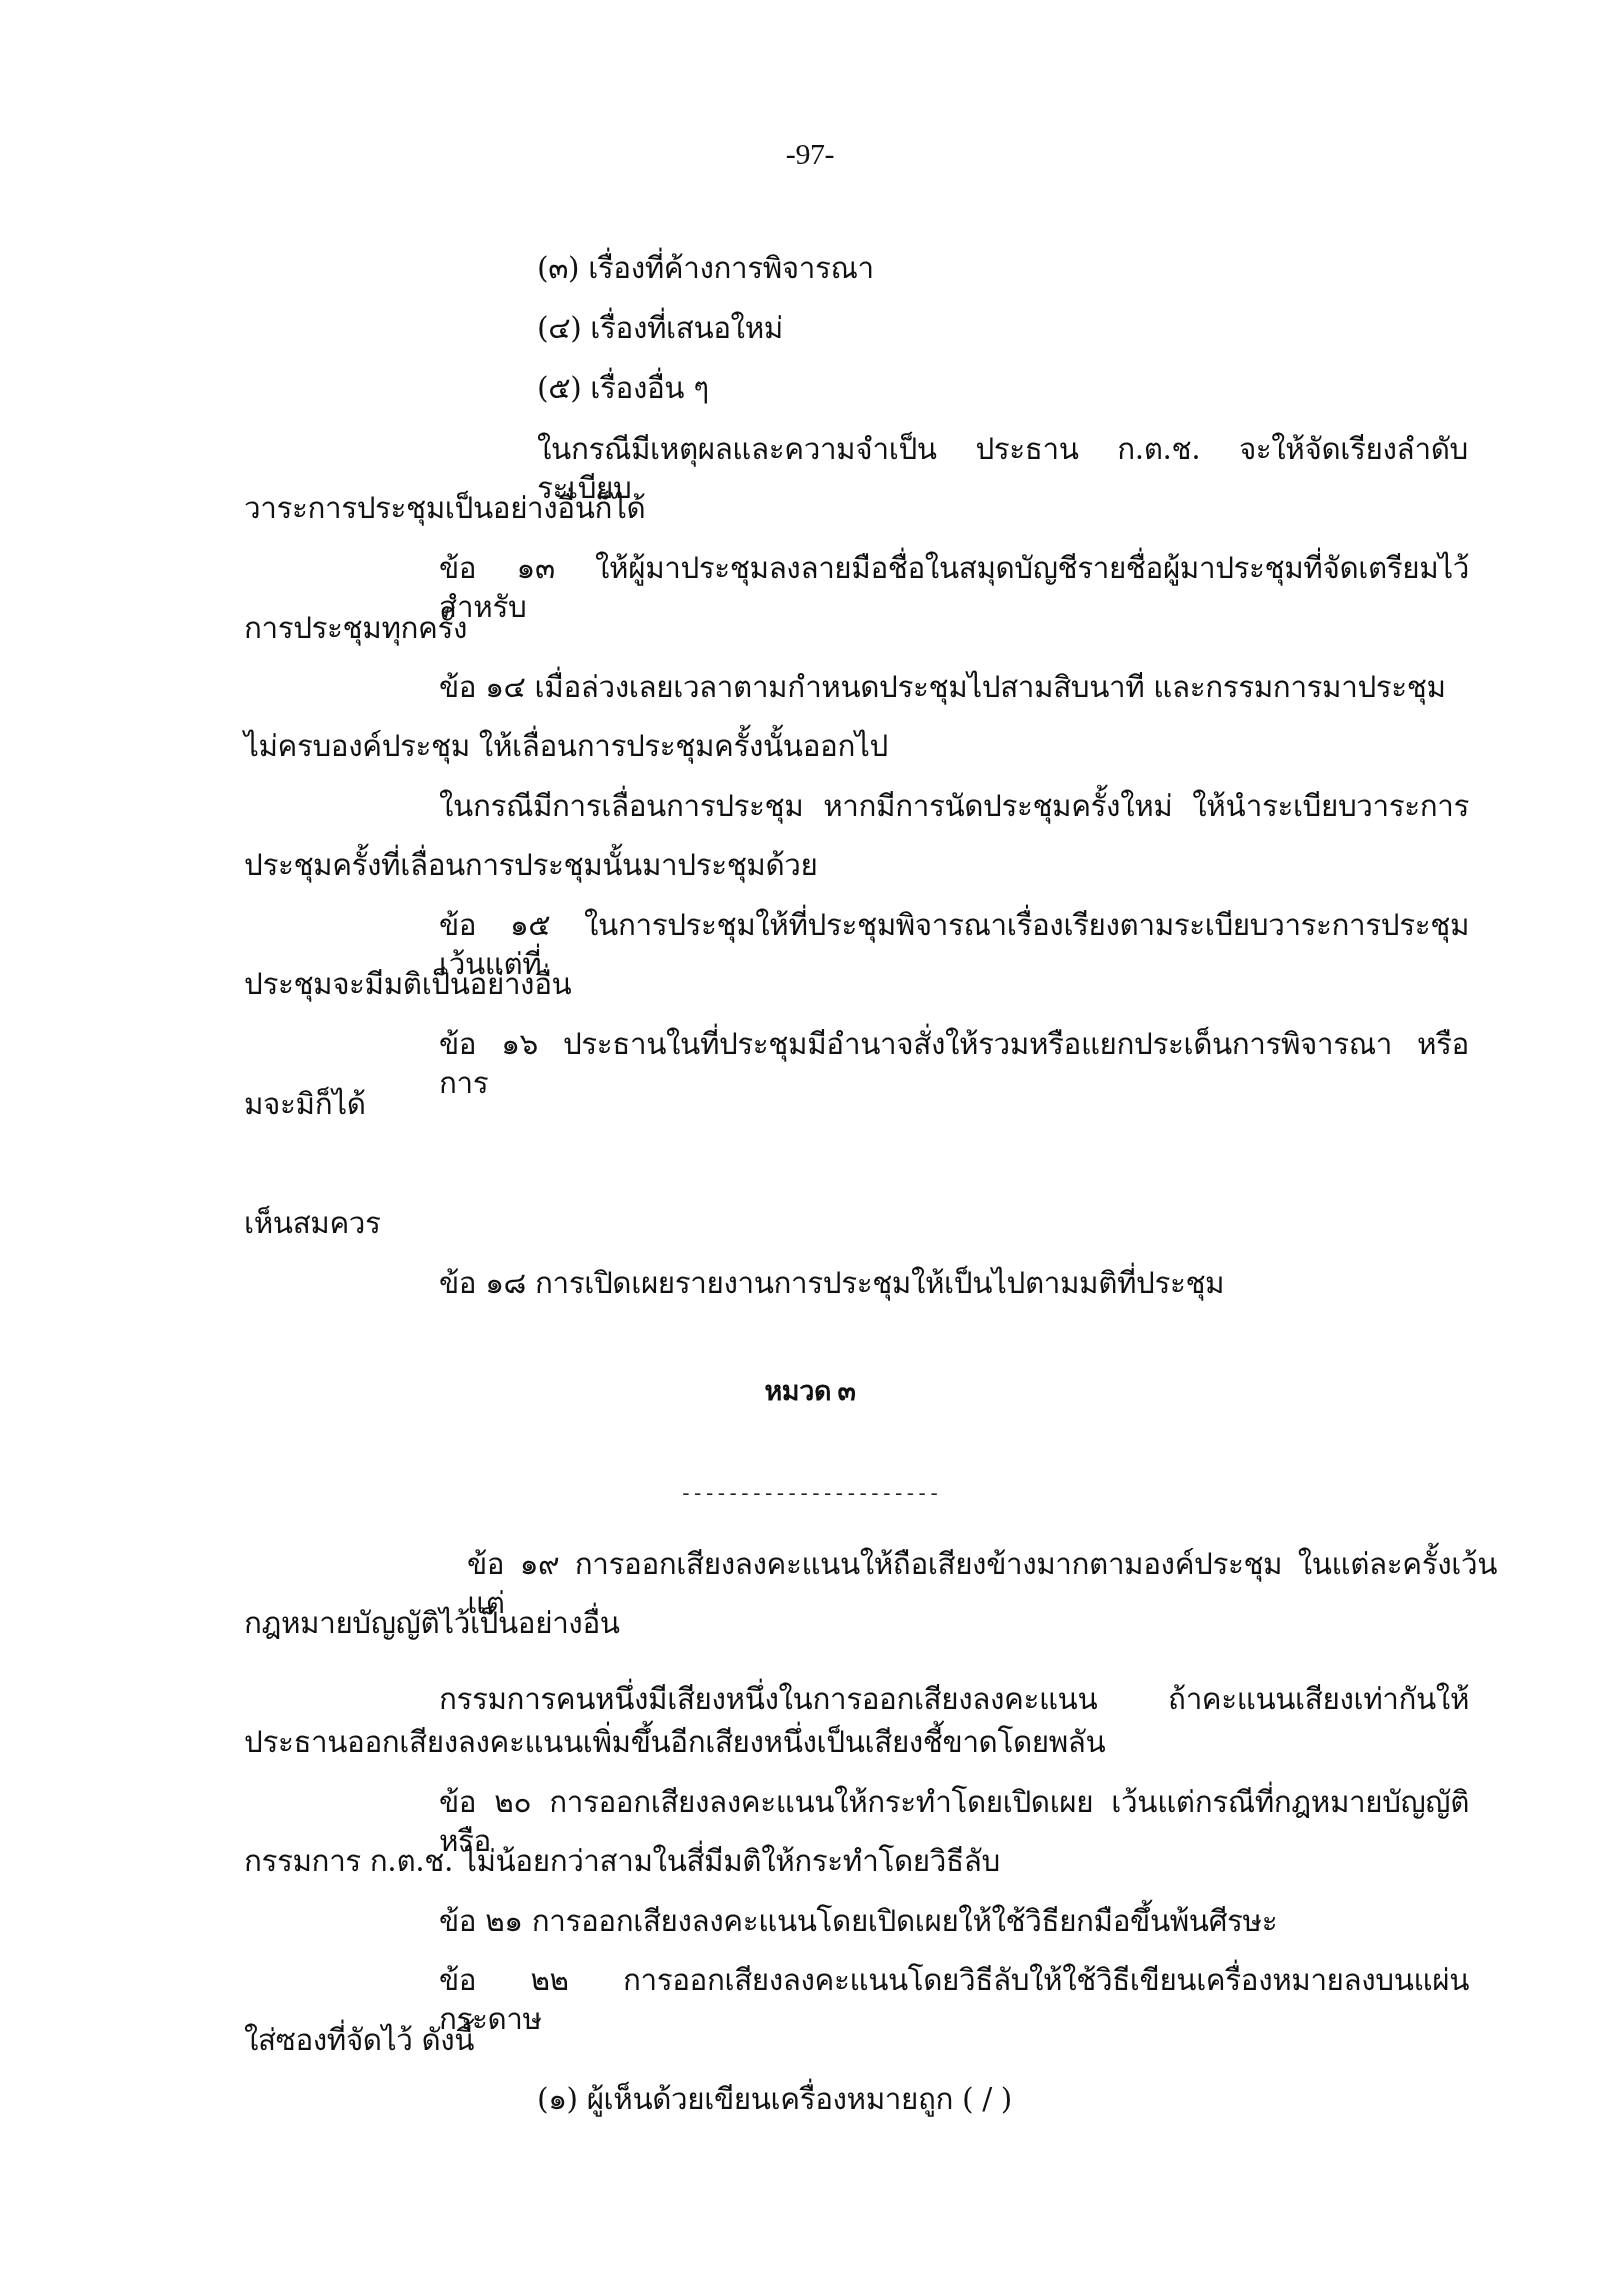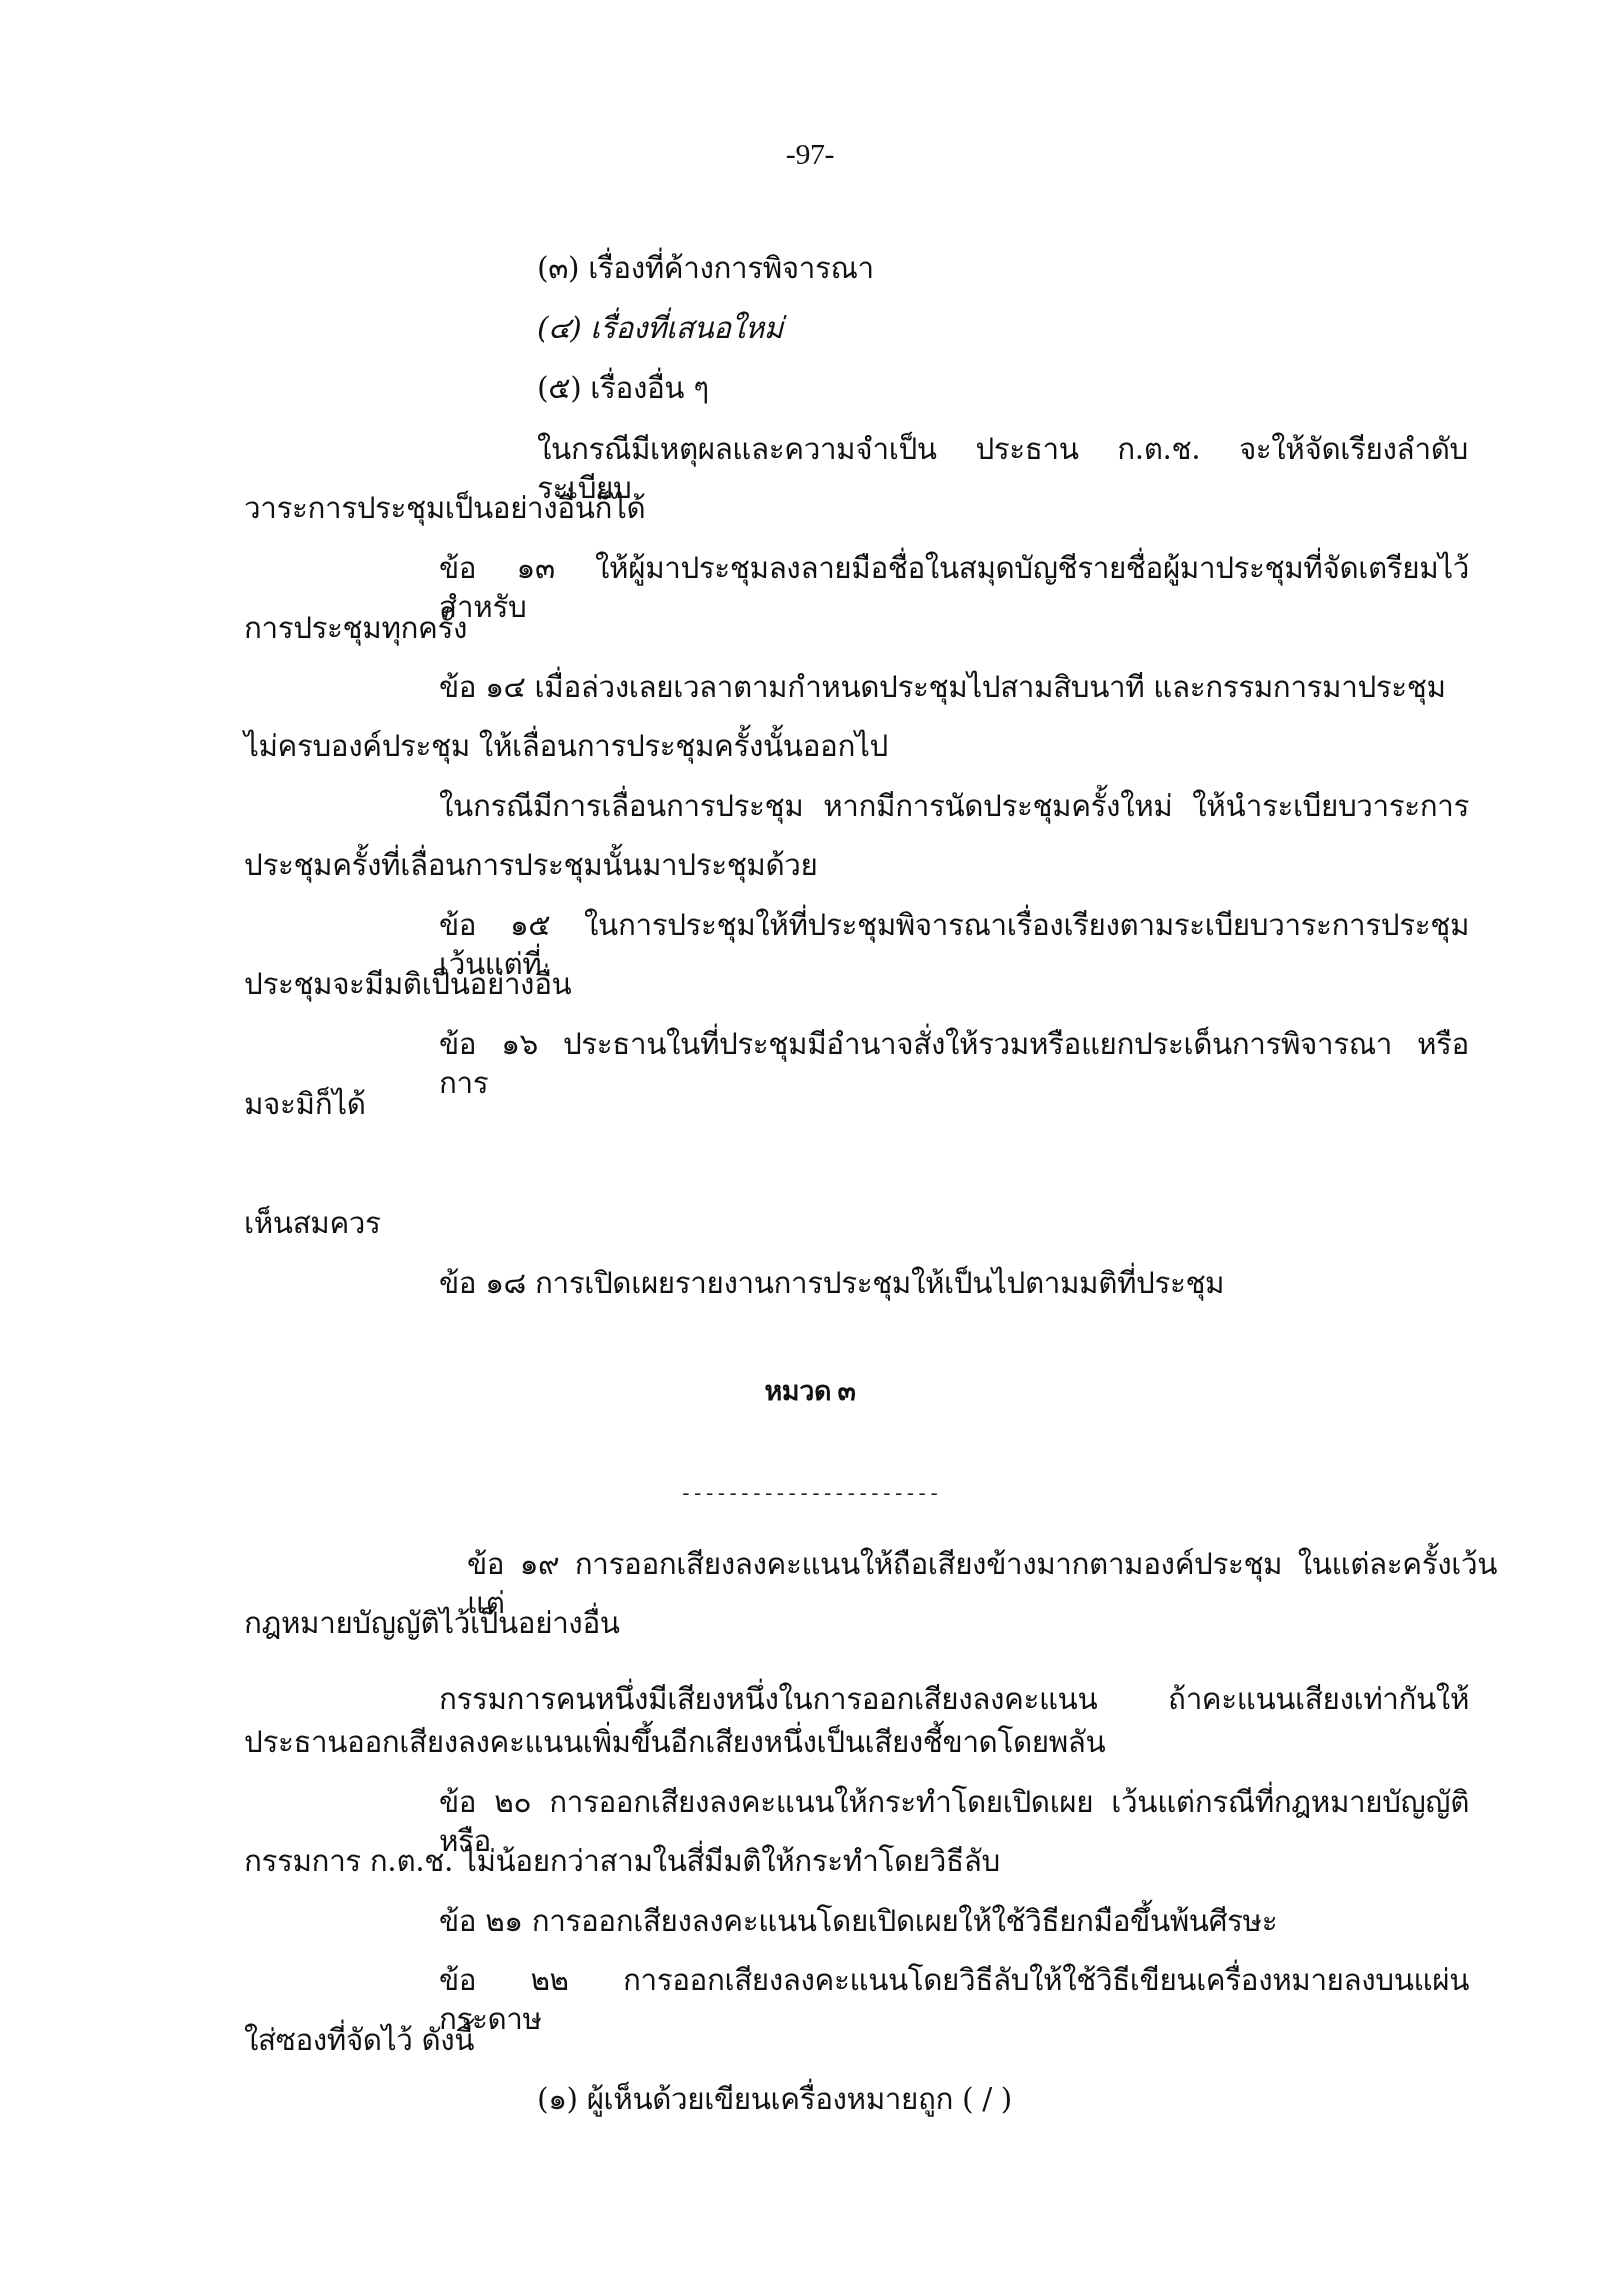--- a/index.html
+++ b/index.html
@@ -54,21 +54,21 @@
     }
   </style>
 </head>
 <body>
 
 <div class="page">
 
   <div class="line center page-number" style="top:134px;">-97-</div>
 
   <div class="line" style="left:537px; top:249px;">(๓) เรื่องที่ค้างการพิจารณา</div>
-  <div class="line" style="left:537px; top:309px;font-style:italic;">(๔) เรื่องที่เสนอใหม่</div>
+  <div class="line" style="left:537px; top:309px;">(๔) เรื่องที่เสนอใหม่</div>
   <div class="line" style="left:537px; top:369px;">(๕) เรื่องอื่น ๆ</div>
 
   <div class="line justify" style="left:537px; top:430px; width:931px;">ในกรณีมีเหตุผลและความจำเป็น ประธาน ก.ต.ช.  จะให้จัดเรียงลำดับระเบียบ</div>
   <div class="line" style="left:244px; top:489px;">วาระการประชุมเป็นอย่างอื่นก็ได้</div>
 
   <div class="line justify" style="left:439px; top:549px; width:1030px;">ข้อ ๑๓ ให้ผู้มาประชุมลงลายมือชื่อในสมุดบัญชีรายชื่อผู้มาประชุมที่จัดเตรียมไว้สำหรับ</div>
   <div class="line" style="left:244px; top:609px;">การประชุมทุกครั้ง</div>
 
   <div class="line" style="left:439px; top:668px;">ข้อ ๑๔  เมื่อล่วงเลยเวลาตามกำหนดประชุมไปสามสิบนาที  และกรรมการมาประชุม</div>
   <div class="line" style="left:244px; top:727px;">ไม่ครบองค์ประชุม ให้เลื่อนการประชุมครั้งนั้นออกไป</div>

